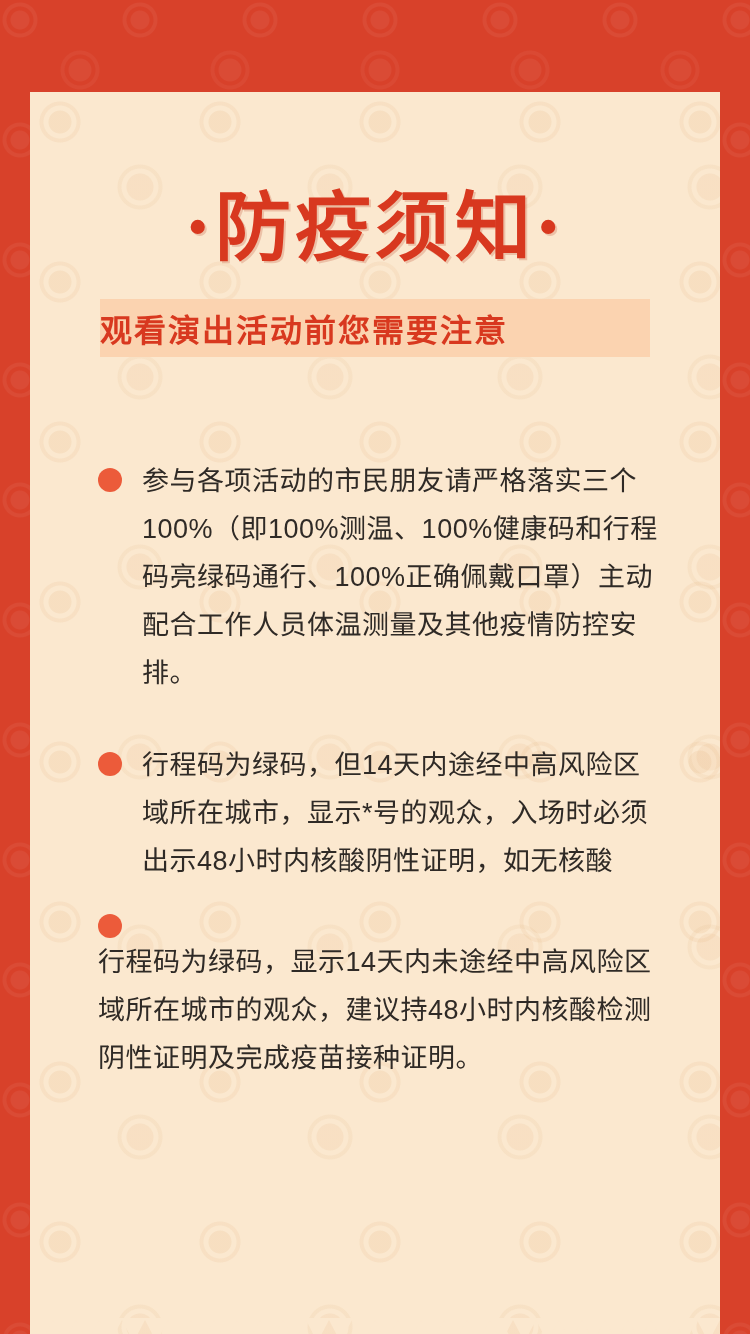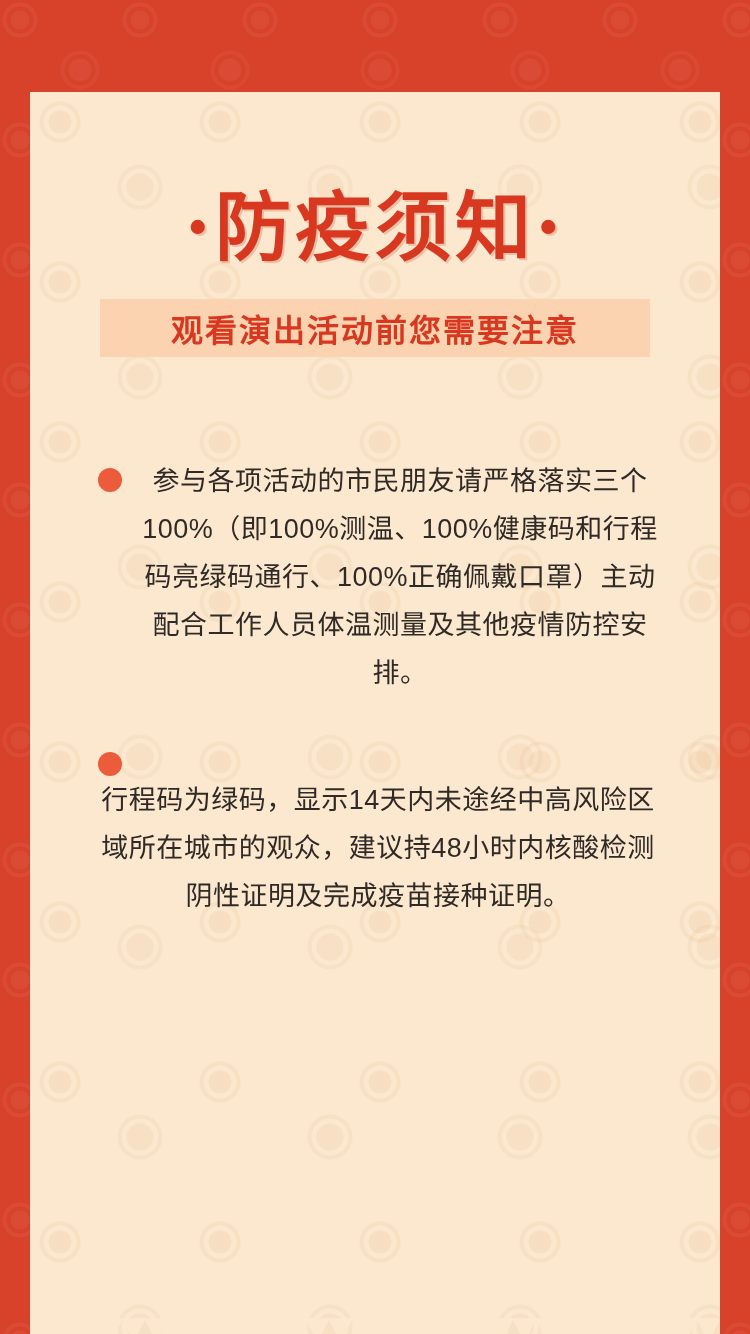--- a/index.html
+++ b/index.html
@@ -72,37 +72,35 @@
   
   #subtitle-banner {
     position: absolute;
     top: 207px;
     left: 70px;
     width: 550px;
     height: 58px;
     background: #fbd3b0;
     display: flex;
     align-items: center;
-    justify-content: center;
   }
   #subtitle-text {
     color: #d8381f;
     font-family: "DejaVu Serif", "Liberation Serif", serif;
     font-weight: bold;
     font-size: 32px;
     letter-spacing: 2px;
   }
 
   
   #notice-list {
     position: absolute;
     top: 365px;
     left: 68px;
     width: 560px;
-    text-align: center;
   }
   .notice-item {
     display: flex;
     align-items: flex-start;
     margin-bottom: 44px;
   }
   .notice-item:last-child { margin-bottom: 0; flex-direction: column; }
   .bullet {
     flex: 0 0 auto;
     width: 24px;
@@ -135,20 +133,24 @@
       <span id="subtitle-text">观看演出活动前您需要注意</span>
     </div>
 
     <div id="notice-list">
 
       <div class="notice-item">
         <span class="bullet"></span>
         <span class="notice-text">参与各项活动的市民朋友请严格落实三个100%（即100%测温、100%健康码和行程码亮绿码通行、100%正确佩戴口罩）主动配合工作人员体温测量及其他疫情防控安排。</span>
       </div>
 
+      <div class="notice-item gap-small">
+        <span class="bullet"></span>
+        <span class="notice-text">行程码为绿码，但14天内途经中高风险区域所在城市，显示*号的观众，入场时必须出示48小时内核酸阴性证明，如无核酸</span>
+      </div>
 
       <div class="notice-item">
         <span class="bullet"></span>
         <span class="notice-text">行程码为绿码，显示14天内未途经中高风险区域所在城市的观众，建议持48小时内核酸检测阴性证明及完成疫苗接种证明。</span>
       </div>
 
     </div>
 
     <svg id="zig" viewBox="0 0 690 24" preserveAspectRatio="none">
       <polygon fill="#fbe8cf" points="0,0 690,0 690,2 678.5,24 667,2 655.5,24 644,2 632.5,24 621,2 609.5,24 598,2 586.5,24 575,2 563.5,24 552,2 540.5,24 529,2 517.5,24 506,2 494.5,24 483,2 471.5,24 460,2 448.5,24 437,2 425.5,24 414,2 402.5,24 391,2 379.5,24 368,2 356.5,24 345,2 333.5,24 322,2 310.5,24 299,2 287.5,24 276,2 264.5,24 253,2 241.5,24 230,2 218.5,24 207,2 195.5,24 184,2 172.5,24 161,2 149.5,24 138,2 126.5,24 115,2 103.5,24 92,2 80.5,24 69,2 57.5,24 46,2 34.5,24 23,2 11.5,24 0,2"></polygon>

